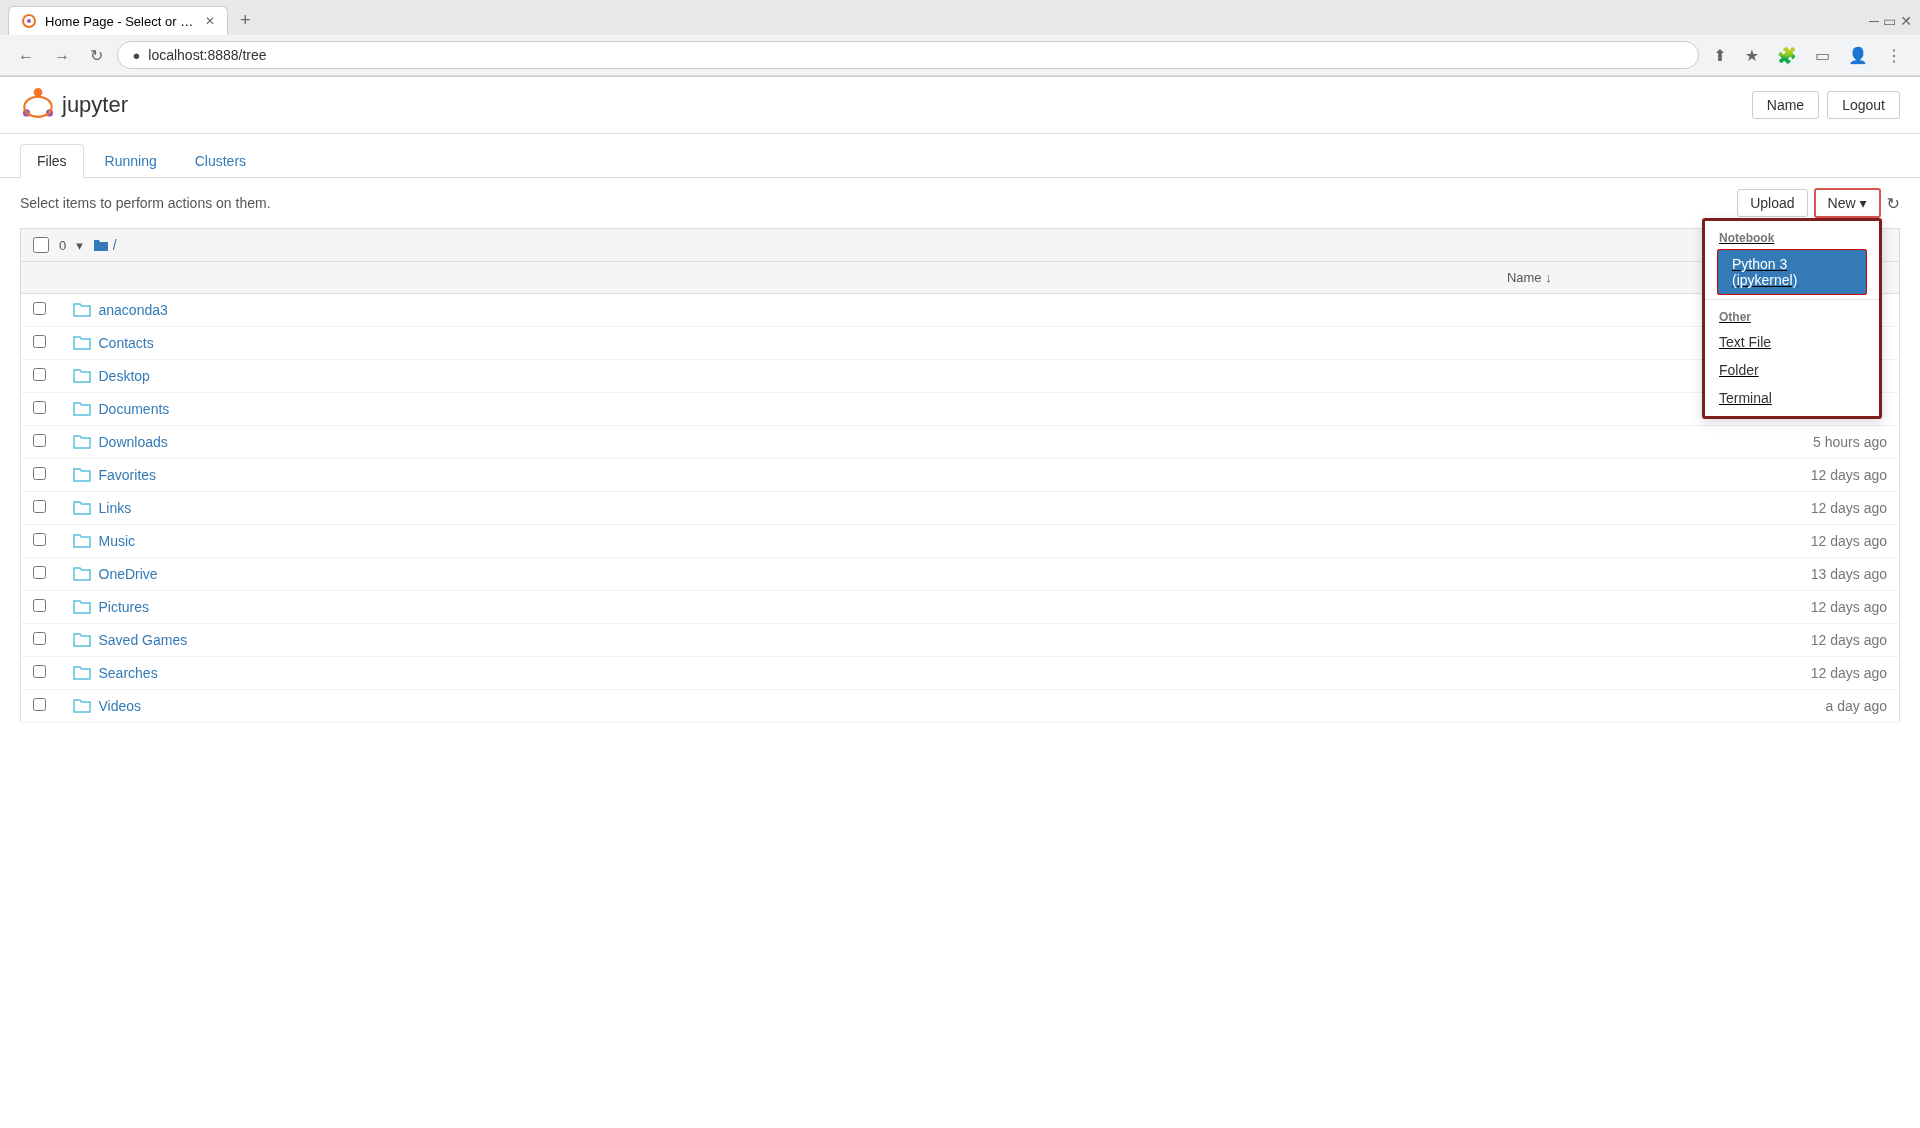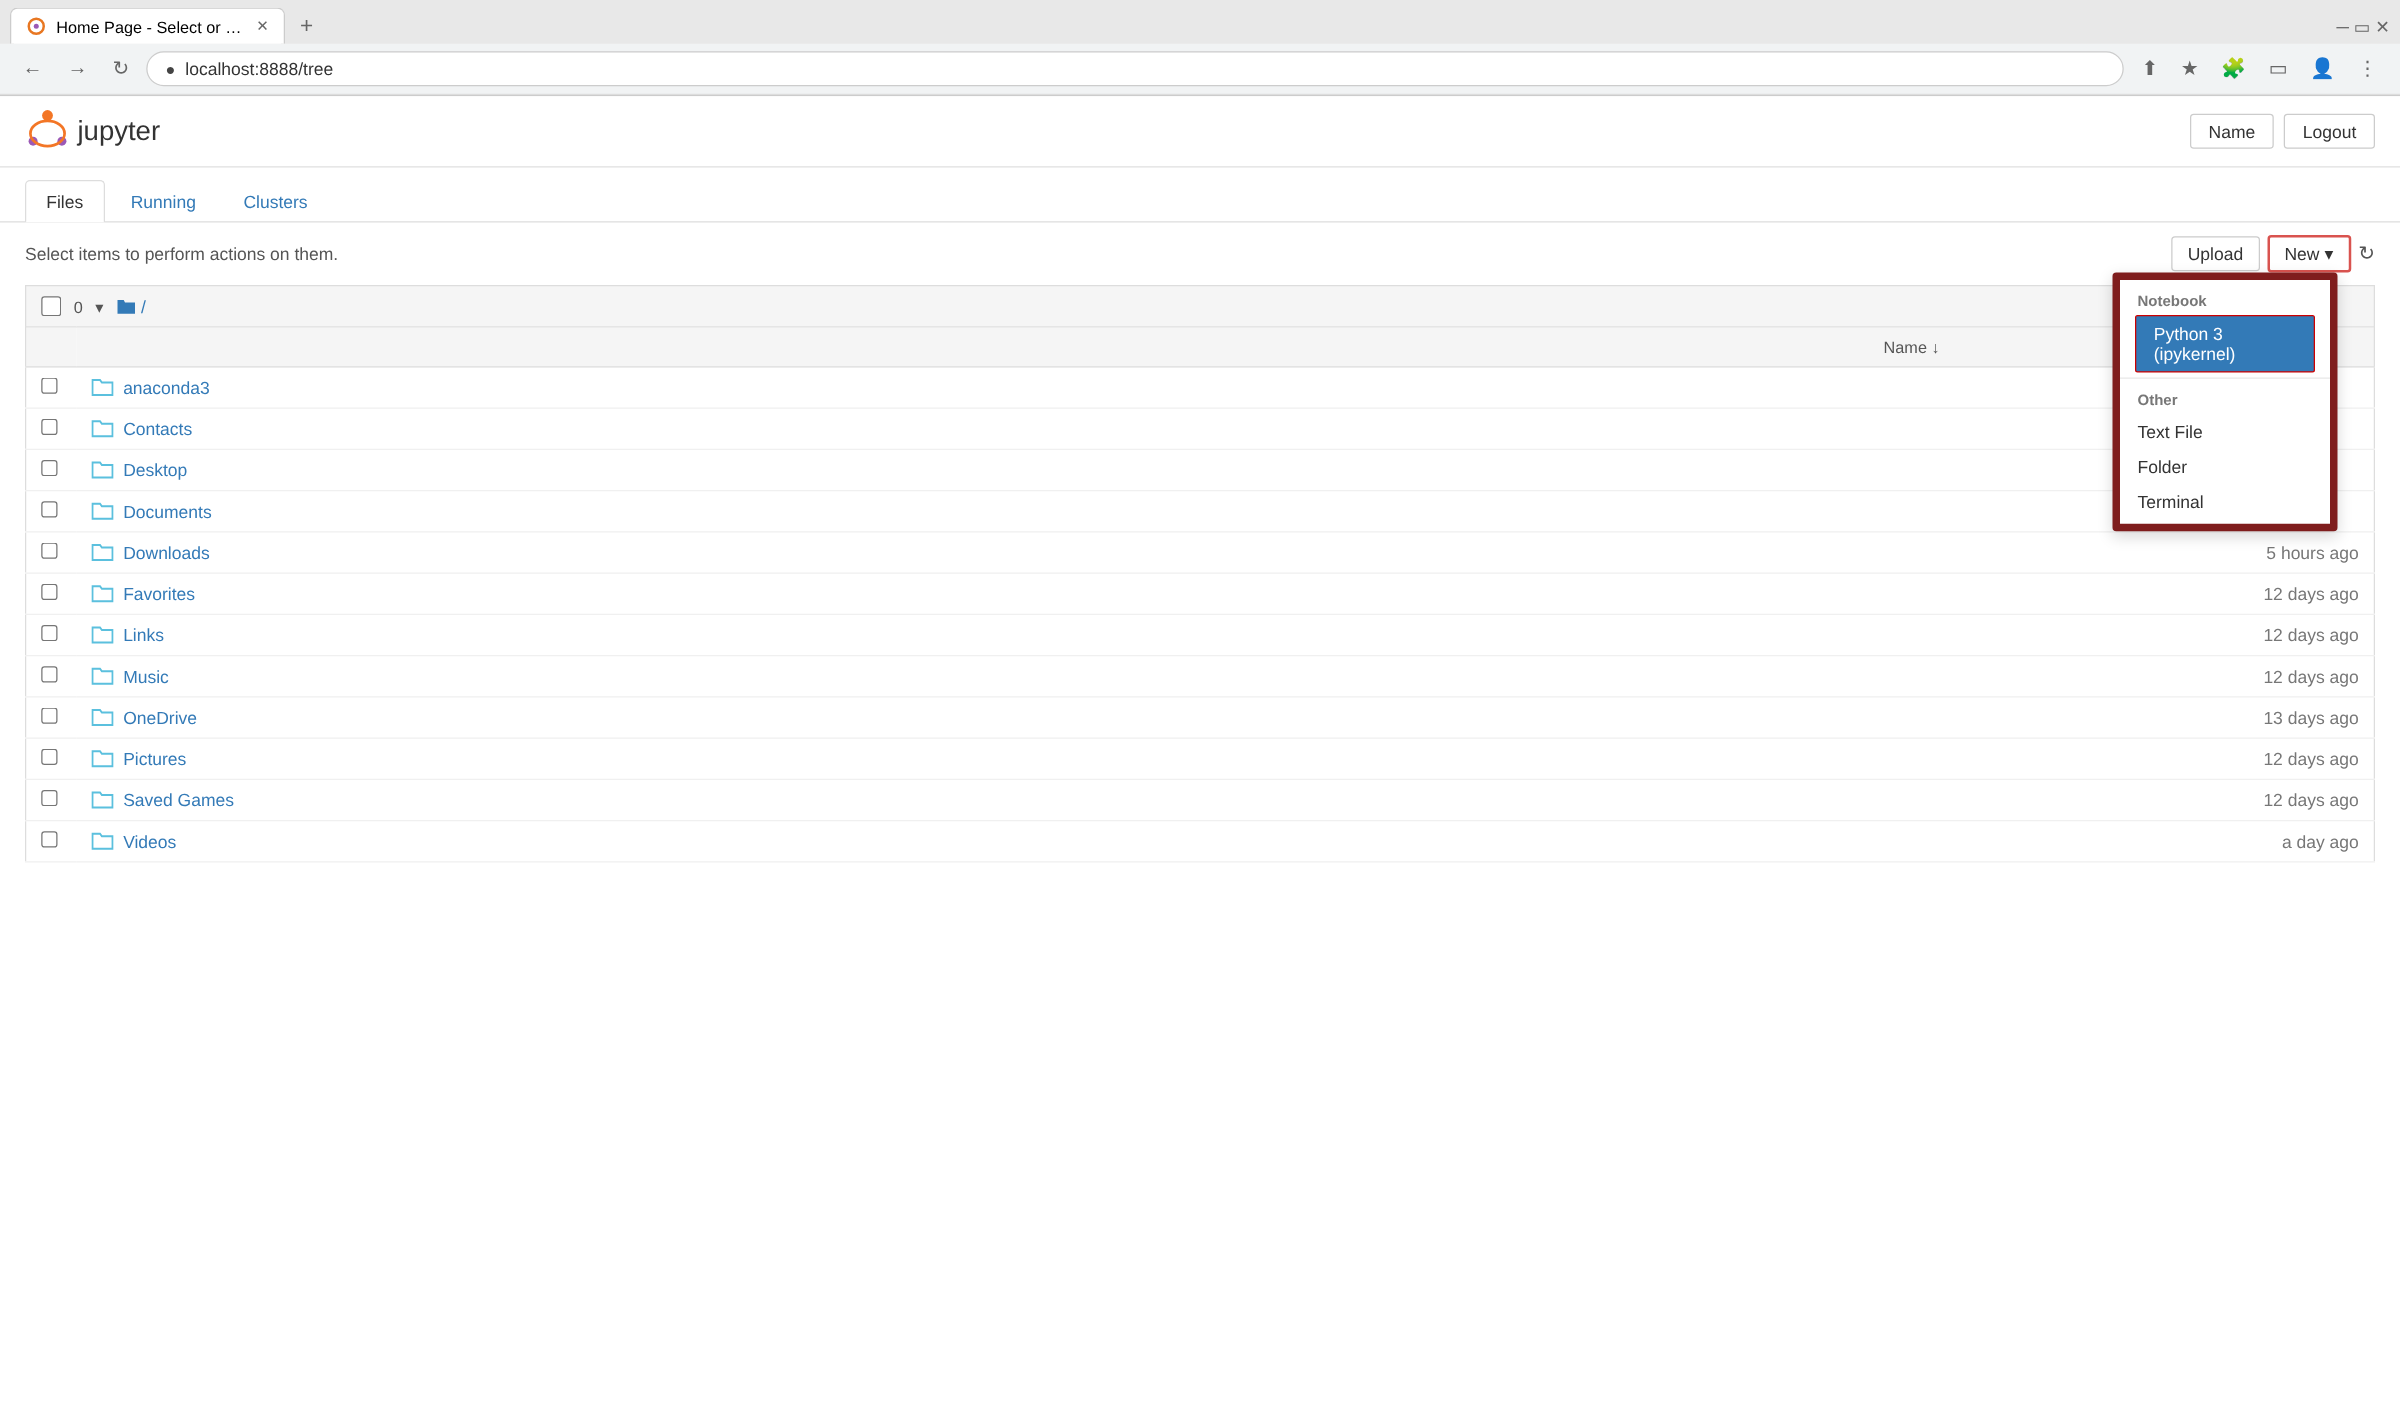--- a/index.html
+++ b/index.html
@@ -199,28 +199,29 @@
       border: none;
       cursor: pointer;
       font-size: 16px;
       color: #555;
     }
 
     
     .new-dropdown {
       position: absolute;
       top: 100%;
-      right: 30px;
-      background: #fff;
-      border: 6px solid #7f1d1d;
+      right: 18px;
+      background: #fff;
+      border: 3px solid #7f1d1d;
       border-radius: 3px;
       box-shadow: 0 4px 12px rgba(0,0,0,0.15);
       min-width: 180px;
       z-index: 1000;
       padding: 4px 0;
+      text-decoration: underline;
     }
     .dropdown-section-label {
       padding: 6px 14px 4px;
       font-size: 12px;
       color: #777;
       font-weight: bold;
     }
     .dropdown-item {
       padding: 6px 14px;
       cursor: pointer;
@@ -549,20 +550,32 @@
             </td>
             <td class="file-time">12 days ago</td>
           </tr>
           <tr>
             <td class="file-row-check"><input type="checkbox" style=""></td>
             <td>
               <div class="file-name-cell">
     <svg width="18" height="16" viewBox="0 0 18 16">
       <path d="M1 2 L7 2 L8.5 4 L17 4 L17 14 L1 14 Z" fill="none" stroke="#5bc0de" stroke-width="1.5"></path>
     </svg>
+    <span>Searches</span>
+  </div>
+            </td>
+            <td class="file-time">12 days ago</td>
+          </tr>
+          <tr>
+            <td class="file-row-check"><input type="checkbox" style=""></td>
+            <td>
+              <div class="file-name-cell">
+    <svg width="18" height="16" viewBox="0 0 18 16">
+      <path d="M1 2 L7 2 L8.5 4 L17 4 L17 14 L1 14 Z" fill="none" stroke="#5bc0de" stroke-width="1.5"></path>
+    </svg>
     <span>Videos</span>
   </div>
             </td>
             <td class="file-time">a day ago</td>
           </tr>
         </tbody>
     </table>
   </div>
 </div>
 

